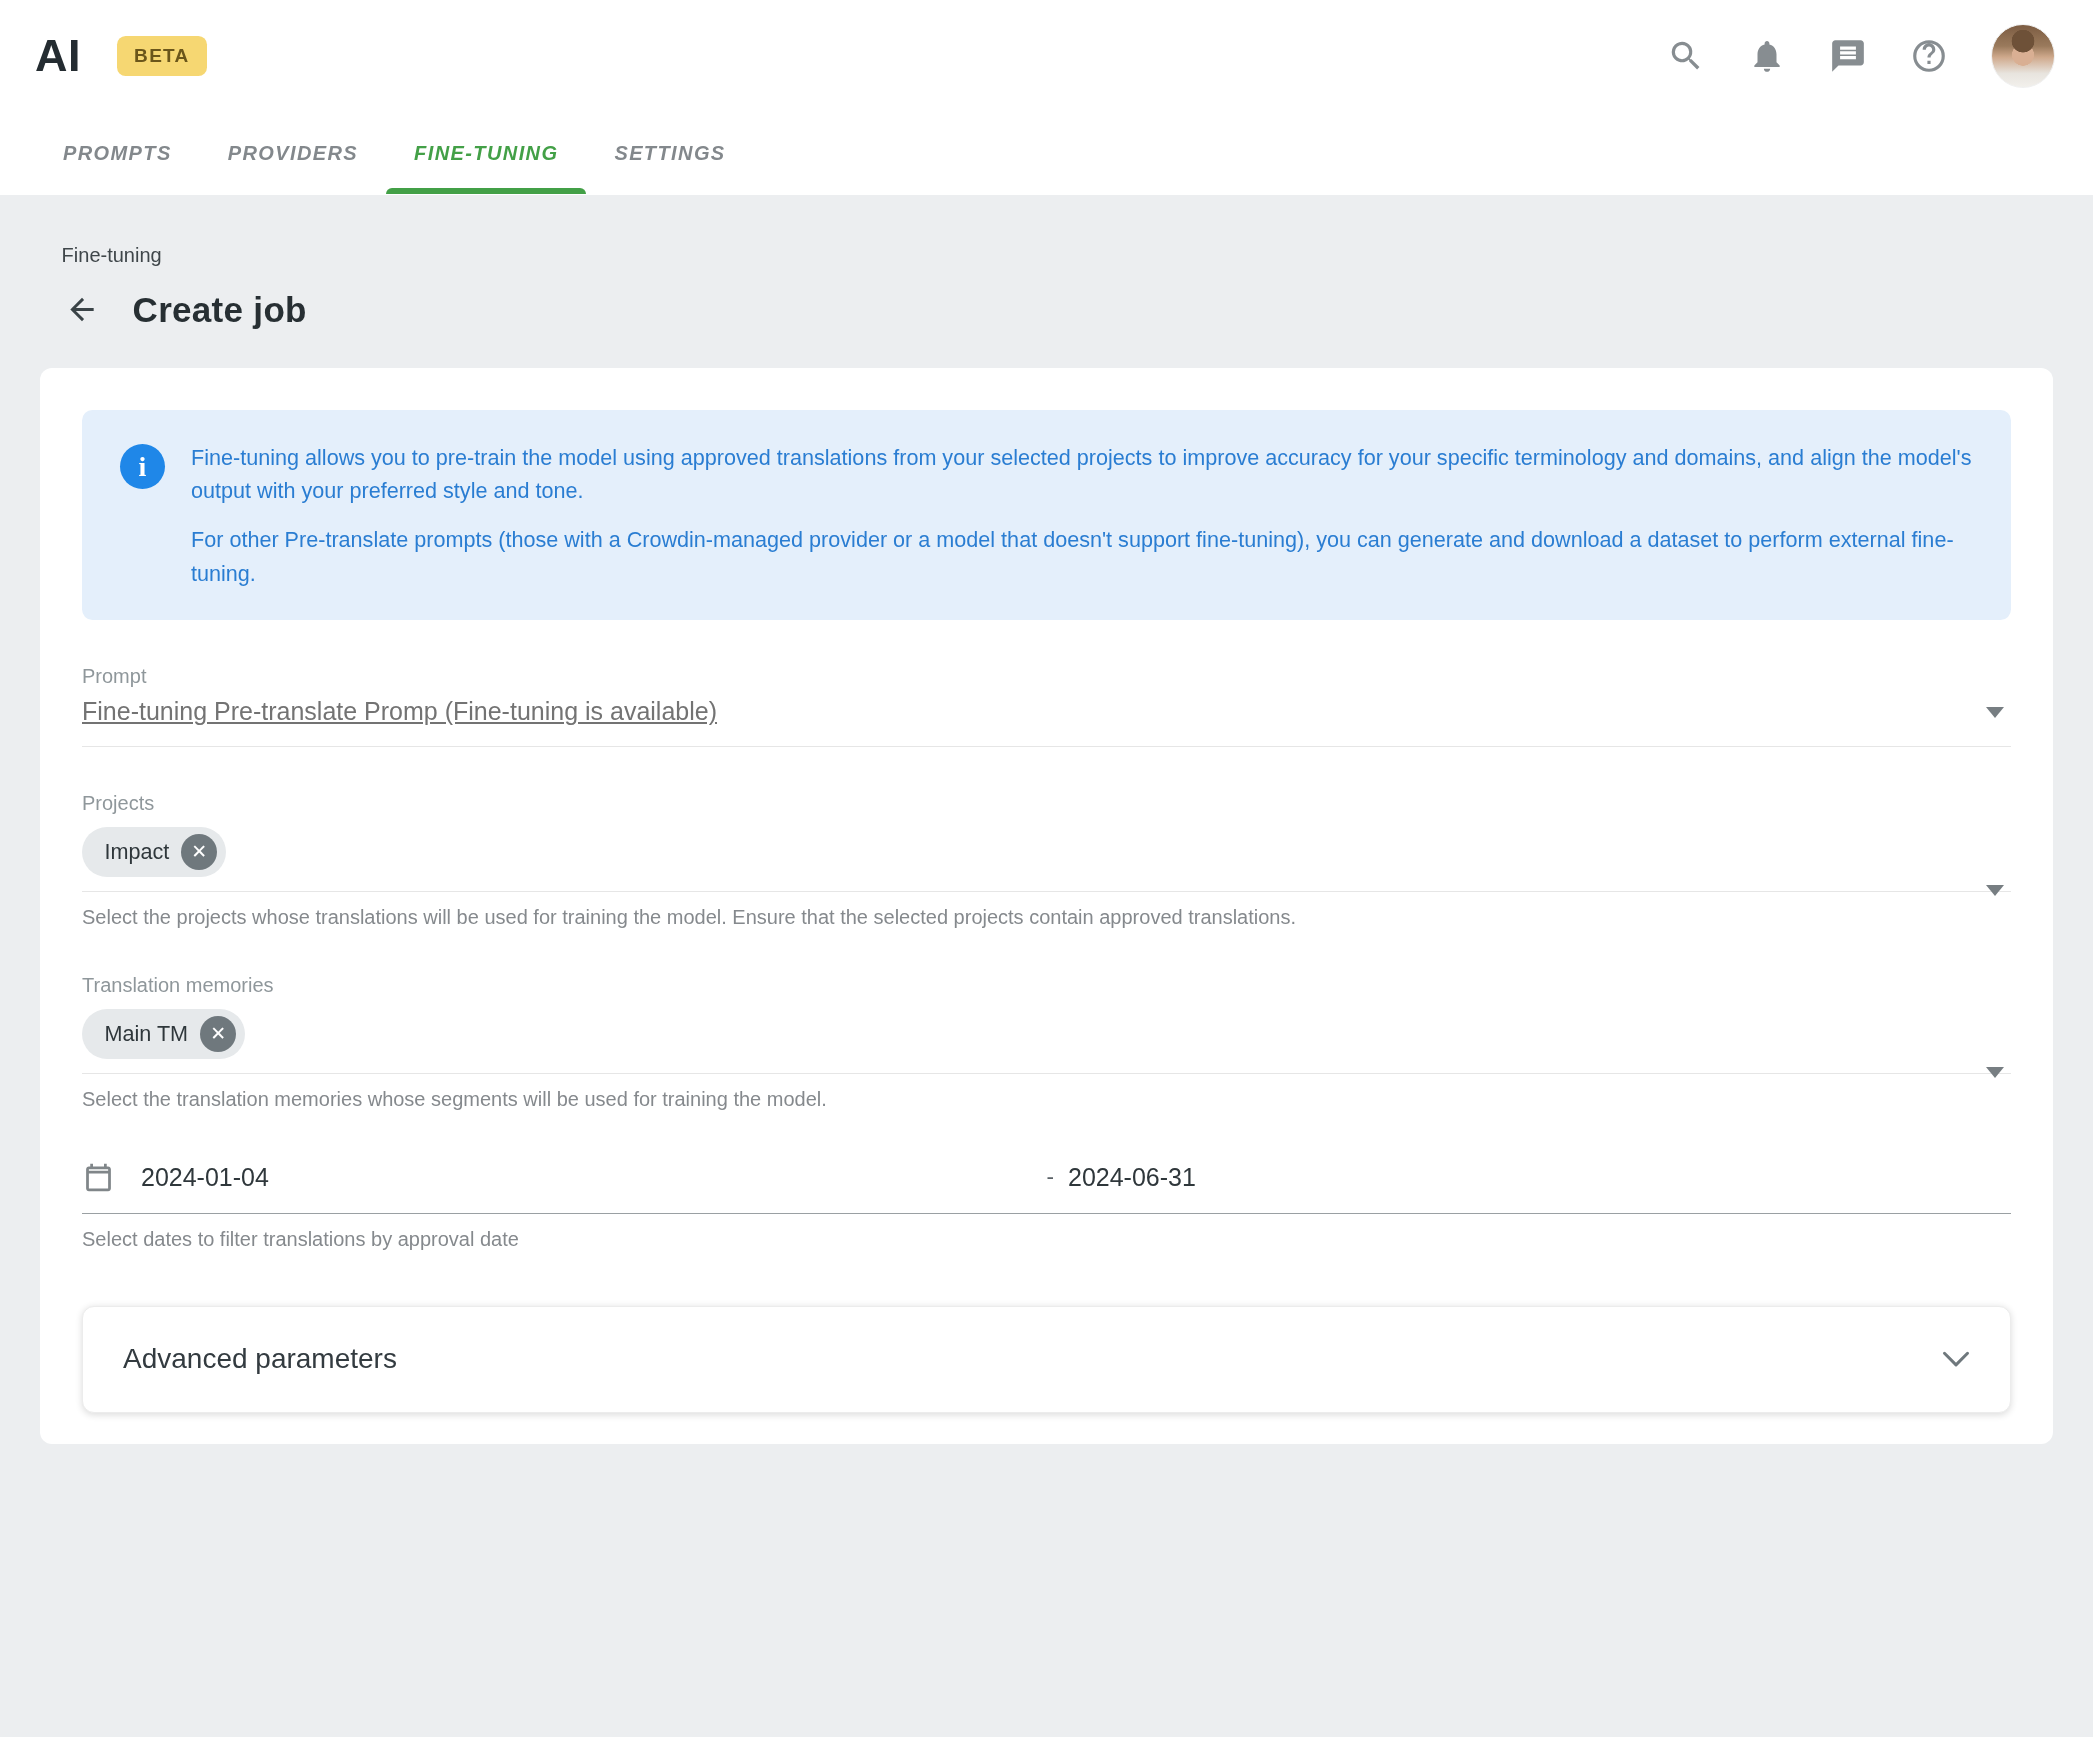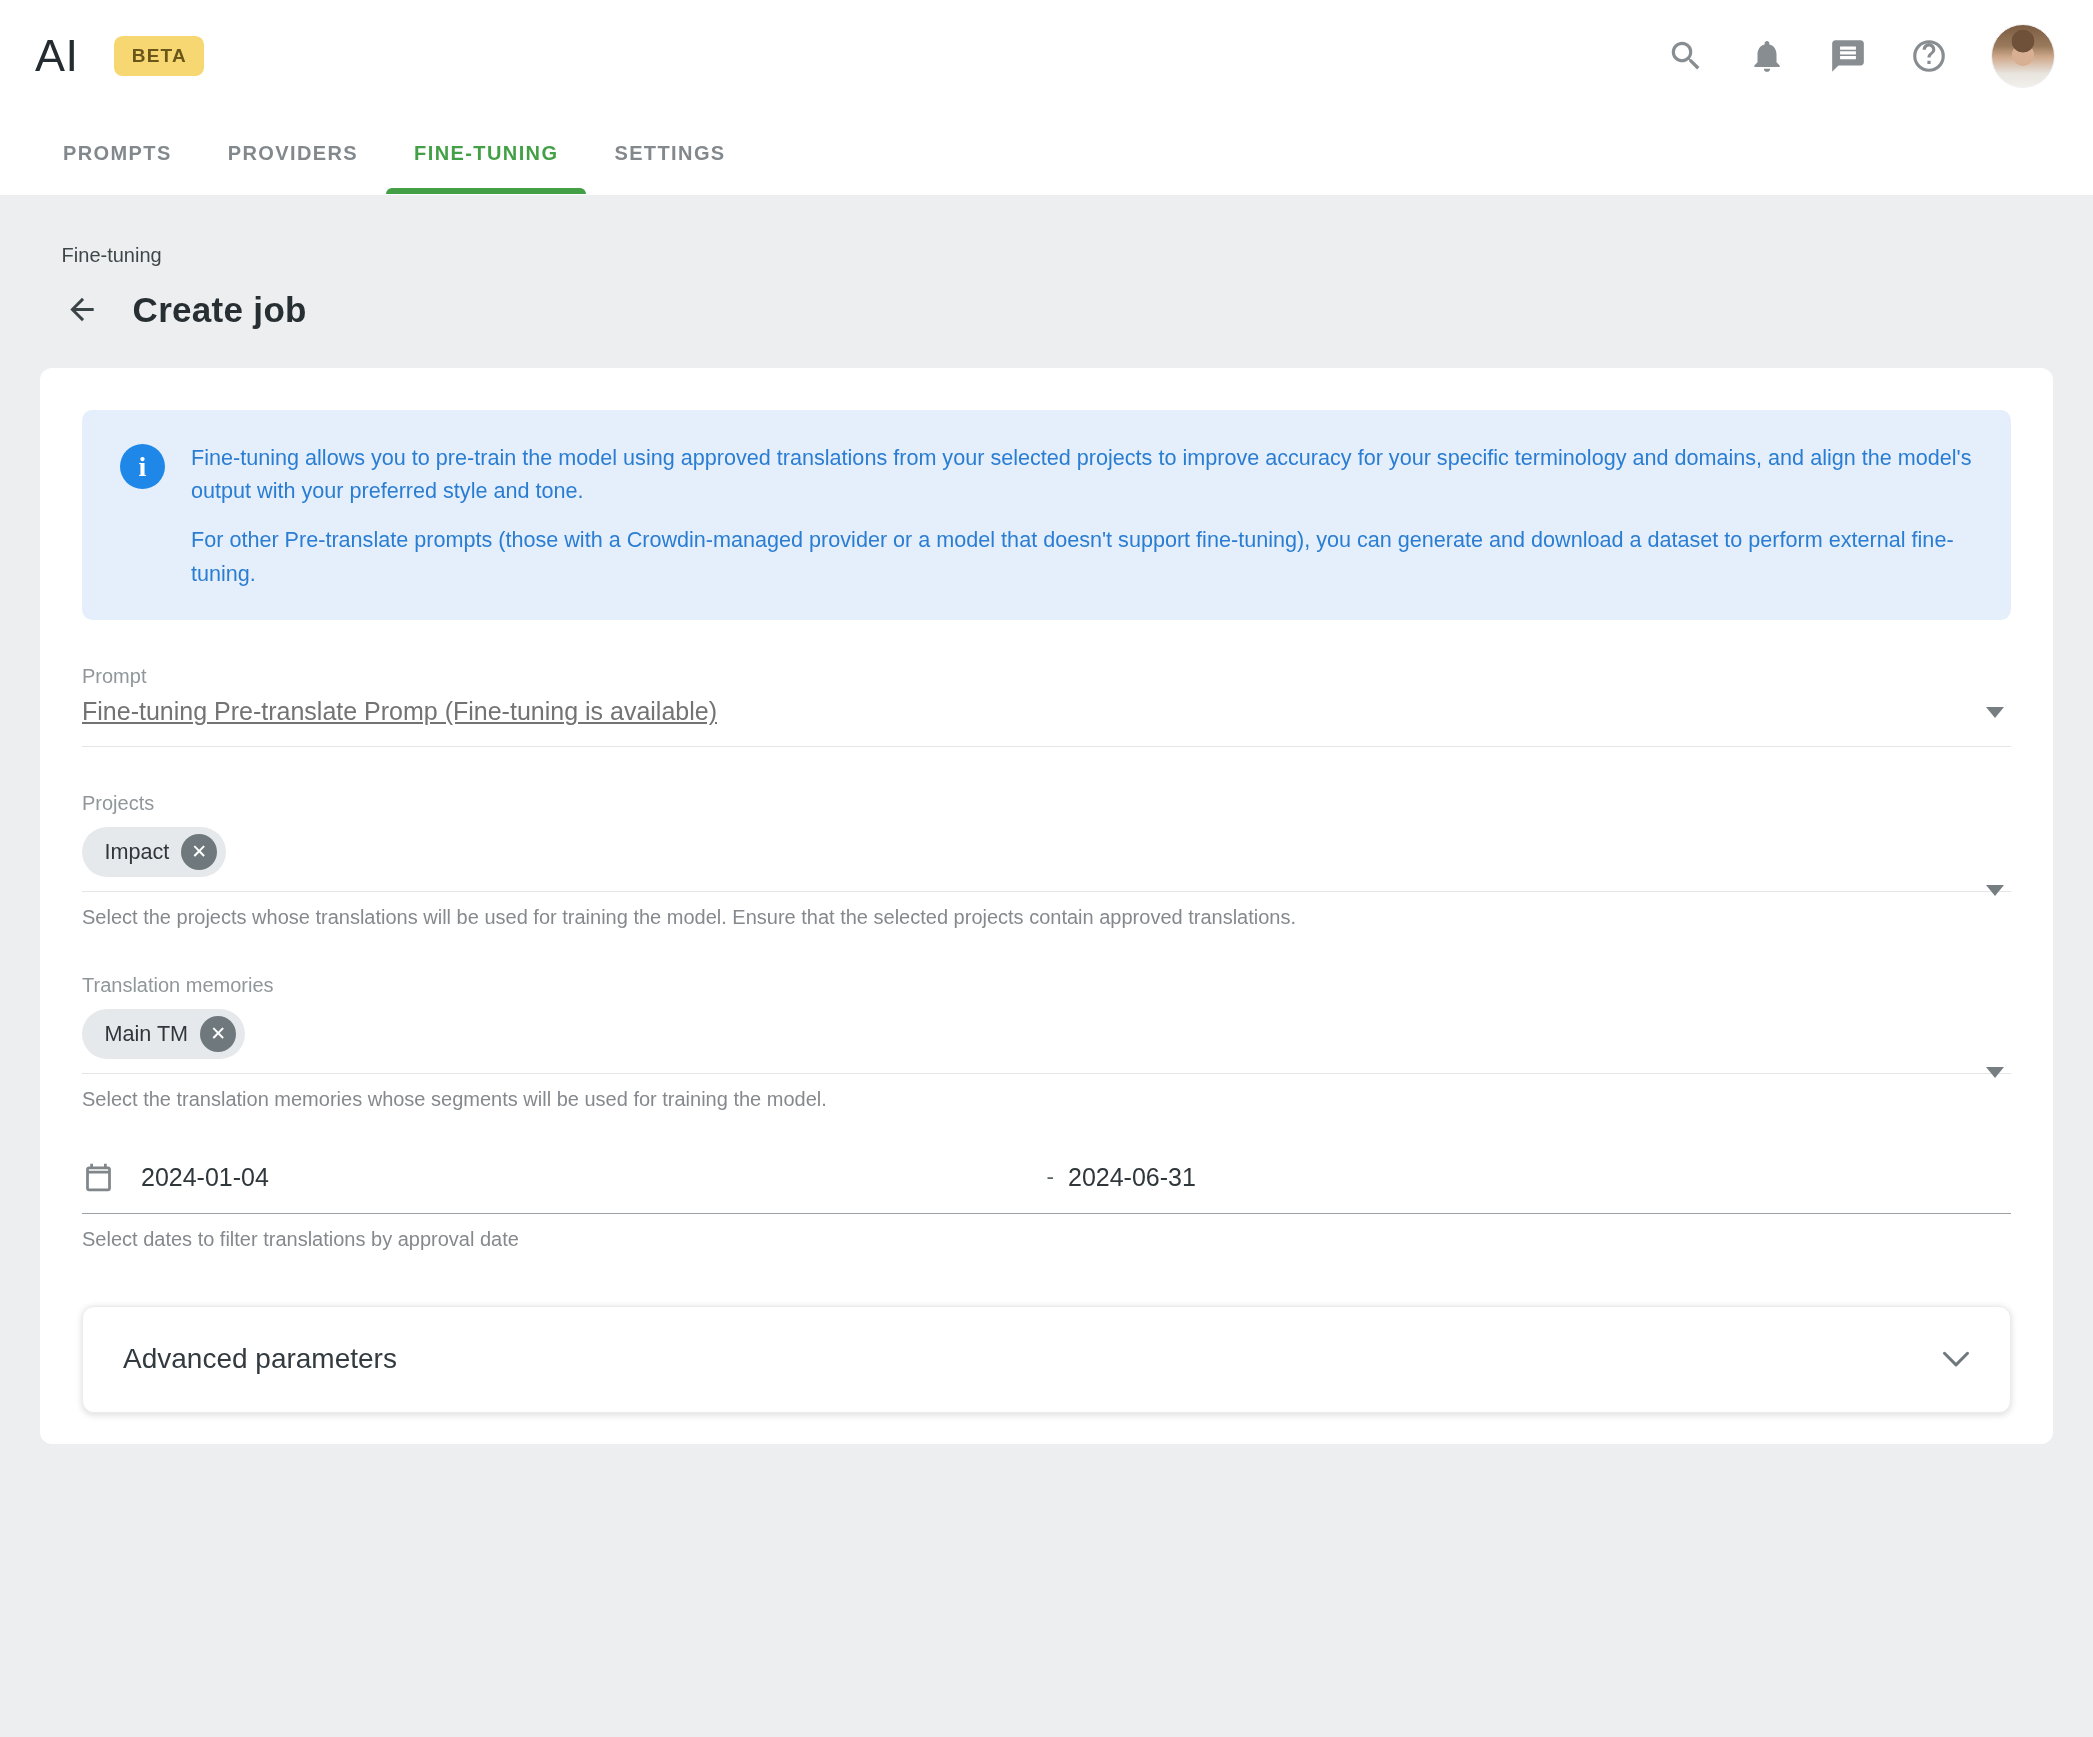--- a/index.html
+++ b/index.html
@@ -8,39 +8,39 @@
     font-family:"Liberation Sans","DejaVu Sans",sans-serif;
     background:#eceef0;
     color:#2f373b;
     overflow:hidden;
   }
   
   .header { background:#ffffff; height:195px; position:relative; }
   .header-top {
     height:112px; display:flex; align-items:center; padding:0 38px 0 35px;
   }
-  .logo { font-size:45px; font-weight:400; color:#242c31; letter-spacing:0.4px; }
+  .logo { font-size:45px; font-weight:700; color:#242c31; letter-spacing:0.4px; }
   .beta-badge {
     margin-left:36px; background:#f6d772; color:#6b561a;
     font-size:19px; font-weight:700; letter-spacing:1.3px;
     padding:8.6px 17.3px; border-radius:8.6px;
   }
   .header-spacer { flex:1; }
   .header-icons { display:flex; align-items:center; gap:43px; }
   .hicon { width:38px; height:38px; display:flex; align-items:center; justify-content:center; cursor:pointer; }
   .hicon svg { display:block; }
   .avatar {
     width:64px; height:64px; border-radius:50%;
     background:
       radial-gradient(circle at 50% 26%, #6e5138 0 20%, rgba(0,0,0,0) 21%),
       radial-gradient(circle at 50% 48%, #d9af93 0 24%, rgba(0,0,0,0) 25%),
       linear-gradient(180deg, #7c5c42 0%, #9a7a5c 34%, #cfa98c 52%, #e8e4de 78%, #f2f0ec 100%);
     border:1.7px solid #f0f0f0;
   }
-  .tabs { display:flex; margin-left:35px; height:82px; }
+  .tabs { display:flex; margin-left:35px; height:82px;font-style:italic; }
   .tab {
     position:relative; display:flex; align-items:center;
     padding:0 28px; font-size:20px; font-weight:700; letter-spacing:1.4px;
     color:#83888c; cursor:pointer; text-transform:uppercase;
   }
   .tab.active { color:#43a047; }
   .tab.active .tab-underline {
     position:absolute; left:0; right:0; bottom:0; height:6px;
     background:#43a047; border-radius:6px 6px 0 0;
   }

